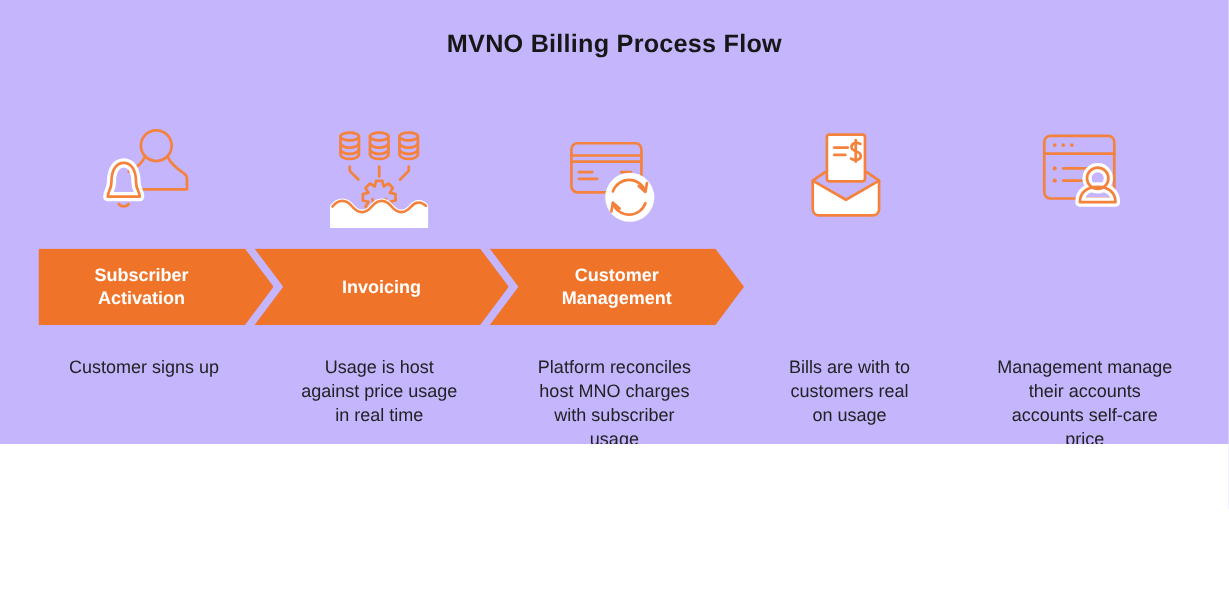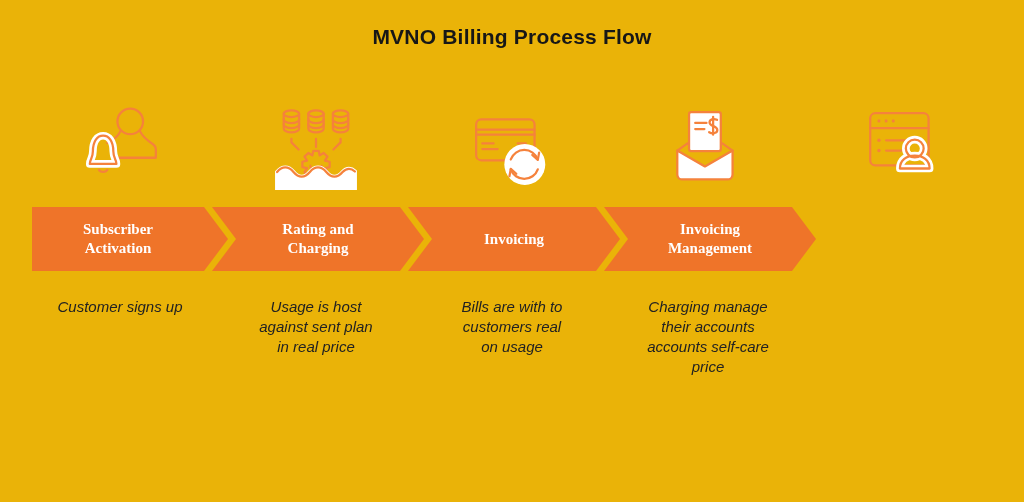--- a/index.html
+++ b/index.html
@@ -1,31 +1,31 @@
 <!DOCTYPE html>
 <html style="--accent: #EF7429;"><head>
 <meta charset="utf-8">
 <style>
   html,body{margin:0;padding:0;background:#ffffff;}
   body{font-family:"Liberation Sans", sans-serif;}
-  .canvas{position:relative;width:1024px;height:502px;background:#eab308;overflow:hidden;}
+  .canvas{position:relative;width:1024px;height:370px;background:#c4b5fd;overflow:hidden;}
   .title{margin:0;padding-top:24px;text-align:center;font-size:21px;line-height:26px;
          font-weight:700;color:#171717;letter-spacing:.2px;}
   .row{display:grid;grid-template-columns:repeat(5,196px);margin-left:32px;}
   .icons-row{margin-top:50px;height:94px;}
   .icon-cell{display:flex;align-items:center;justify-content:center;position:relative;left:-10px;}
-  .band-row{margin-top:13px;font-family:Liberation Serif, serif;}
+  .band-row{margin-top:13px;}
   .arrow{position:relative;height:64px;background:var(--accent);
          display:flex;align-items:center;justify-content:center;text-align:center;
          clip-path:polygon(0 0, calc(100% - 24px) 0, 100% 50%, calc(100% - 24px) 100%, 0 100%);}
   .arrow.first{padding-right:24px;box-sizing:border-box;}
   .arrow.notched{margin-left:-16px;width:calc(100% + 16px);
          clip-path:polygon(0 0, calc(100% - 24px) 0, 100% 50%, calc(100% - 24px) 100%, 0 100%, 24px 50%);}
   .arrow-label{color:#fff;font-weight:700;font-size:15px;line-height:19px;max-width:118px;}
-  .desc-row{margin-top:26px;font-style:italic;}
+  .desc-row{margin-top:26px;}
   .desc{justify-self:center;position:relative;left:-10px;text-align:center;
         font-size:15px;line-height:20px;color:#222;}
   .icon-cell svg{display:block;}
 </style>
 </head>
 <body>
 
 <div class="canvas">
   <h1 class="title">MVNO Billing Process Flow</h1>
   <div class="flow">
@@ -143,34 +143,30 @@
         </div>
       </div>
     <div class="row band-row" id="band-row">
         <div>
           <div class="arrow first">
             <div class="arrow-label">Subscriber Activation</div>
           </div>
         </div>
         <div>
           <div class="arrow notched">
-            <div class="arrow-label">Rating and Charging</div>
-          </div>
-        </div>
-        <div>
-          <div class="arrow notched">
             <div class="arrow-label">Invoicing</div>
           </div>
         </div>
         <div>
           <div class="arrow notched">
-            <div class="arrow-label">Invoicing Management</div>
+            <div class="arrow-label">Customer Management</div>
           </div>
         </div>
       </div>
     <div class="row desc-row" id="desc-row">
         <div class="desc"><span>Customer signs up</span><br></div>
-        <div class="desc"><span>Usage is host</span><br><span>against sent plan</span><br><span>in real price</span></div>
+        <div class="desc"><span>Usage is host</span><br><span>against price usage</span><br><span>in real time</span></div>
+        <div class="desc"><span>Platform reconciles</span><br><span>host MNO charges</span><br><span>with subscriber</span><br><span>usage</span></div>
         <div class="desc"><span>Bills are with to</span><br><span>customers real</span><br><span>on usage</span></div>
-        <div class="desc"><span>Charging manage</span><br><span>their accounts</span><br><span>accounts self-care</span><br><span>price</span></div>
+        <div class="desc"><span>Management manage</span><br><span>their accounts</span><br><span>accounts self-care</span><br><span>price</span></div>
       </div>
   </div>
 </div>
 
 </body></html>

